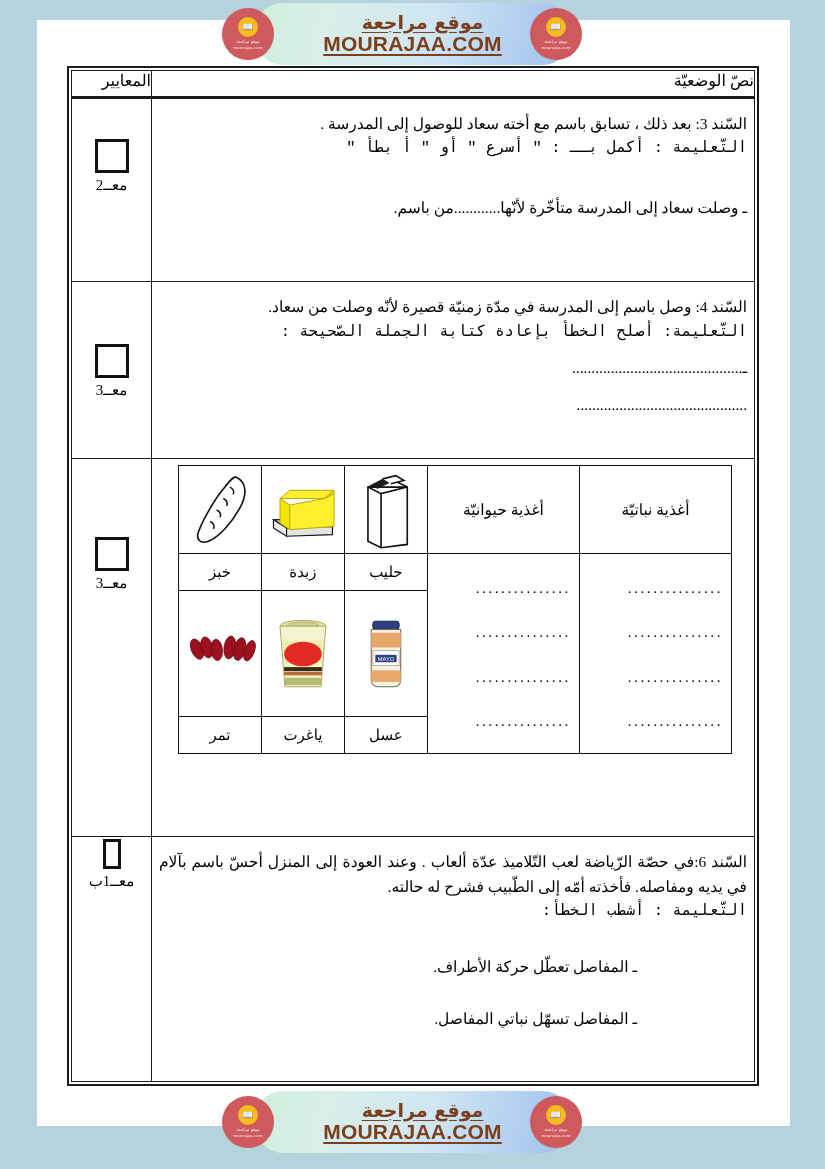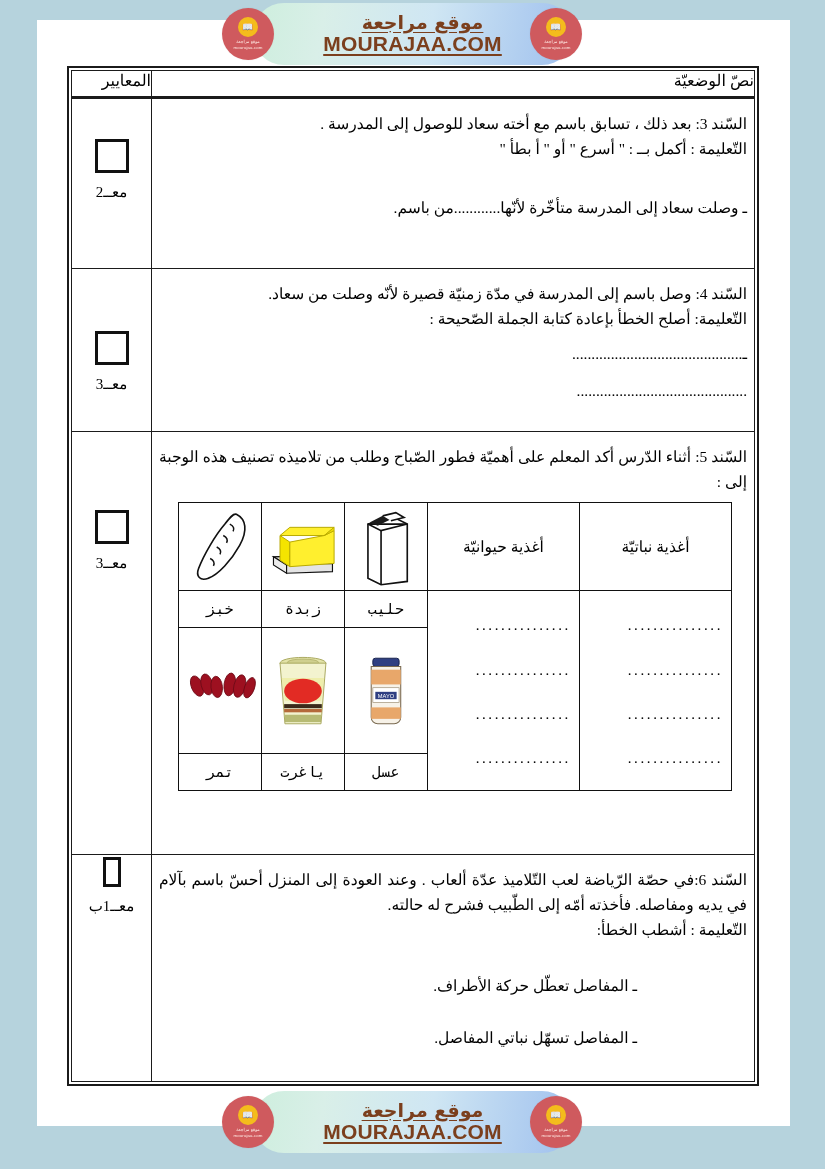--- a/index.html
+++ b/index.html
@@ -97,56 +97,56 @@
     border-bottom: 3px solid #1b1b1b !important;
   }
 
   .cellbody { padding: 12px 7px 6px 7px; }
 
   .txt {
     font-size: 15.5px; line-height: 1.62; color: #000;
     text-align: justify; text-align-last: right;
     direction: rtl;
   }
-  .txt.rightline { text-align: right; }
+  .txt.rightline { text-align: right; font-family: Liberation Mono, monospace; }
   .gap-sm { height: 9px; }
   .gap-md { height: 20px; }
   .gap-lg { height: 34px; }
   .answerline { direction: rtl; text-align: right; font-size: 15.5px; line-height:1.8; }
 
   
   .crit {
     padding-top: 0; position: relative;
     text-align: center;
   }
   .crit-inner {
     display: flex; flex-direction: column;
     align-items: center; justify-content: center;
-    height: 100%; gap: 12px;
+    height: 100%; gap: 5px;
   }
   .chk {
     width: 34px; height: 34px;
     border: 3px solid #111; background: #fff;
   }
   .chk.small { width: 18px; height: 30px; border-width: 3px; }
   .crit-label {
     font-size: 15px; color: #000; direction: rtl;
     font-family: "Liberation Serif", serif;
     line-height: 1;
   }
   .crit-top { justify-content: flex-start; padding-top: 40px; }
   .crit-top6 { justify-content: flex-start; padding-top: 2px; }
 
   
   .food-wrap { padding: 6px 22px 10px 26px; }
   .food { border-collapse: collapse; table-layout: fixed; width: 100%; }
   .food td { border: 1.6px solid #111; padding: 0; vertical-align: middle; }
   .food .cat  { width: 27.5%; }
   .food .pic  { width: 15%; height: 88px; text-align: center; }
-  .food .lbl  { height: 26px; text-align: center; font-size: 15px; font-family: Liberation Mono, monospace; }
+  .food .lbl  { height: 26px; text-align: center; font-size: 15px; }
   .cat-head { height: 28px; text-align: center; font-size: 15.5px; margin-top: 48px; }
   .cat-body { height: 200px; padding: 6px 8px 4px 8px !important; vertical-align: bottom; }
   .cat-dots { direction: rtl; text-align: right; font-size: 15px; letter-spacing: 2.6px; line-height: 2.95; color:#000; white-space: nowrap; overflow:hidden;}
 
   .art { width: 100%; height: 86px; display: block; }
 
   
   .stmt { font-size: 15.5px; direction: rtl; text-align: right; padding-right: 110px; }
 </style>
 </head>
@@ -218,23 +218,20 @@
           <td class="col-crit crit">
             <div class="crit-inner crit-top" style="padding-top:62px">
               <div class="chk"></div>
               <div class="crit-label">معــ3</div>
             </div>
           </td>
         </tr>
 
         <tr>
           <td>
-            <div class="cellbody" style="padding-bottom:2px">
-              <div class="txt">السّند 5: أثناء الدّرس أكد المعلم على أهميّة فطور الصّباح وطلب من تلاميذه تصنيف هذه الوجبة إلى :</div>
-            </div>
             <div class="food-wrap">
               <table class="food">
                 <tbody>
                       <tr>
                   <td class="cat cat-head" rowspan="1">أغذية نباتيّة</td>
                   <td class="cat cat-head" rowspan="1">أغذية حيوانيّة</td>
                   <td class="pic">
                     <svg class="art" viewBox="0 0 100 100">
                       <polygon points="28,22 60,14 76,22 76,92 44,96 28,88" fill="#fff" stroke="#111" stroke-width="2"></polygon>
                       <polygon points="28,22 44,30 76,22" fill="#fff" stroke="#111" stroke-width="2"></polygon>

